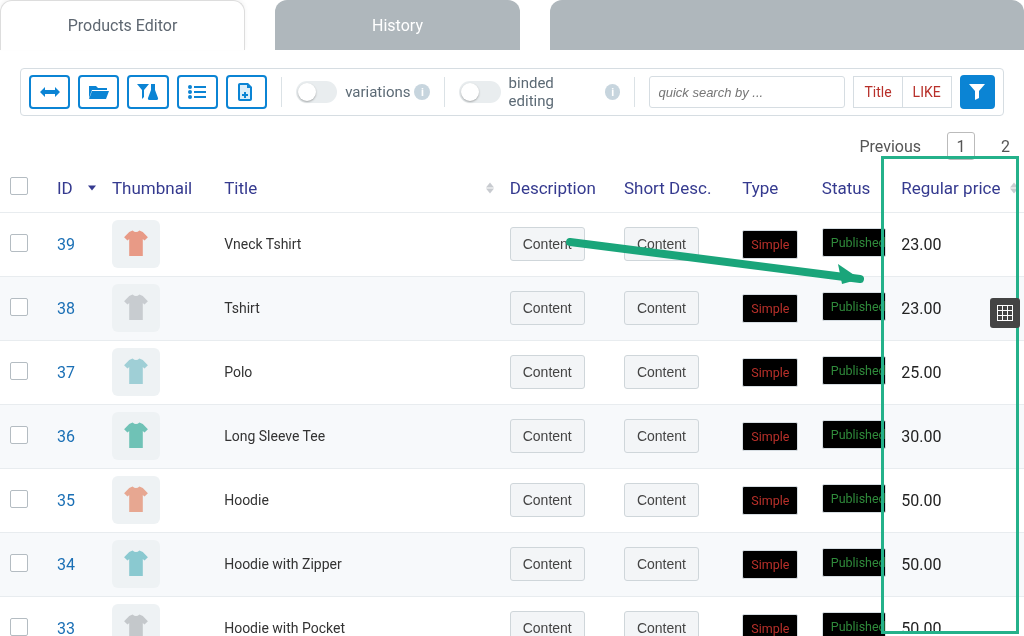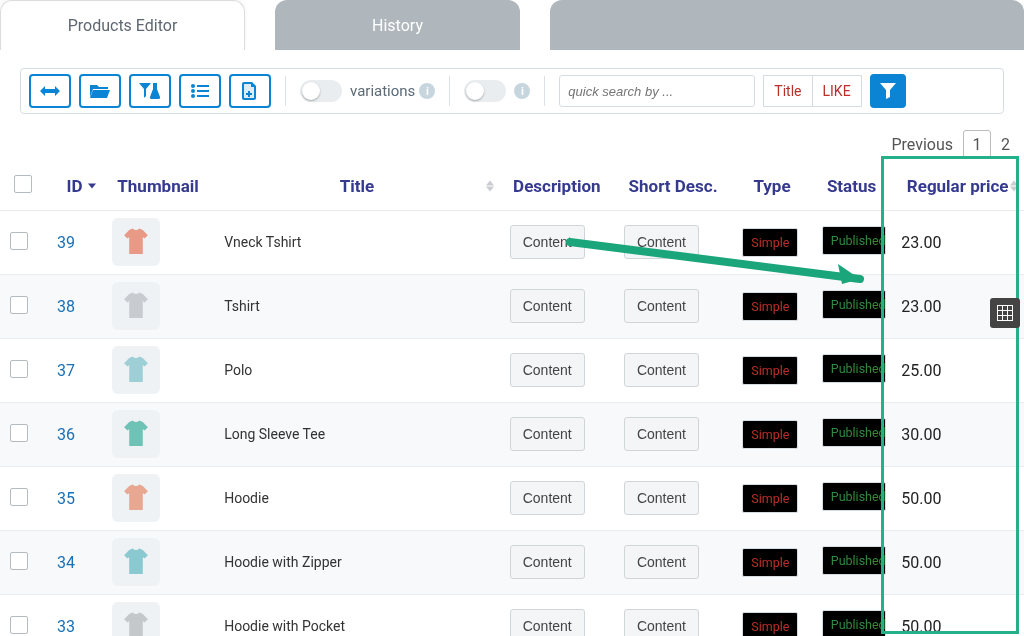--- a/index.html
+++ b/index.html
@@ -20,27 +20,27 @@
   .sep { width: 1px; height: 30px; background: #dbe2e6; margin: 0 6px; }
   .toggle-pill { width: 42px; height: 22px; border-radius: 11px; background: #e9edef; position: relative; cursor: pointer; }
   .toggle-pill::after { content: ""; position: absolute; top: 2px; left: 2px; width: 18px; height: 18px; border-radius: 50%; background: #fff; box-shadow: 0 1px 2px rgba(0,0,0,.3); }
   .tlabel { color: #5c6a75; font-size: 15px; display: flex; align-items: center; gap: 4px; }
   .info-dot { display: inline-flex; width: 16px; height: 16px; border-radius: 50%; background: #c7d5de; color: #fff; font-size: 11px; font-weight: bold; align-items: center; justify-content: center; }
   .quicksearch { flex: 0 0 150px; height: 32px; border: 1px solid #d6dde2; border-radius: 3px; padding: 0 8px; font-size: 13px; color: #9aa6ae; font-style: italic; }
   .filter-tag { height: 32px; display: flex; align-items: center; border: 1px solid #d6dde2; padding: 0 10px; font-size: 14px; color: #b8302a; cursor: pointer; }
   .filter-tag:not(:last-child){ border-right:none;}
 
   
-  .pager-row { display: flex; justify-content: flex-end; align-items: center; padding: 6px 14px 4px 0; color: #555; font-size: 16px; gap: 10px; }
+  .pager-row { display: flex; justify-content: flex-end; align-items: center; padding: 6px 14px 4px 0; color: #555; font-size: 16px; gap: 26px; }
   .page-box { width: 28px; height: 28px; display: flex; align-items: center; justify-content: center; border: 1px solid #bbb; border-radius: 3px; cursor: pointer; }
 
   
   table { width: 100%; border-collapse: collapse; table-layout: fixed; }
   th, td { text-align: left; padding: 0 10px; border-bottom: 1px solid #e8ecef; }
-  thead th { height: 48px; color: #353a8f; font-weight: 700; font-size: 17px; position: relative; cursor: pointer; text-align: center; }
+  thead th { height: 48px; color: #353a8f; font-weight: 400; font-size: 17px; position: relative; cursor: pointer; }
   thead th .sort { position: absolute; right: 6px; top: 50%; transform: translateY(-50%); display: flex; flex-direction: column; gap: 1px;}
   thead th .sort span{ width:0;height:0;border-left:4px solid transparent;border-right:4px solid transparent;}
   thead th .sort .up{border-bottom:5px solid #c8cbd0;}
   thead th .sort .dn{border-top:5px solid #c8cbd0;}
   thead th.sorted .sort .dn{border-top-color:#353a8f;}
   tbody tr { height: 64px; }
   tbody tr.alt { background: #f7f9fb; }
   .col-chk { width: 46px; text-align: center; }
   .col-id { width: 54px; }
   .col-thumb { width: 110px; }
@@ -118,20 +118,21 @@
   </button>
   <div class="sep"></div>
   <div class="toggle-pill"></div>
   <div class="tlabel">
         <span>variations</span>
         <span class="info-dot">i</span>
       </div>
   <div class="sep"></div>
   <div class="toggle-pill"></div>
   <div class="tlabel">
+        <span>binded editing</span>
         <span class="info-dot">i</span>
       </div>
   <div class="sep"></div>
   <input class="quicksearch" placeholder="quick search by ..." style="">
   <div style="display:flex">
     <div class="filter-tag">
           <span>Title</span>
         </div>
     <div class="filter-tag">
           <span>LIKE</span>

